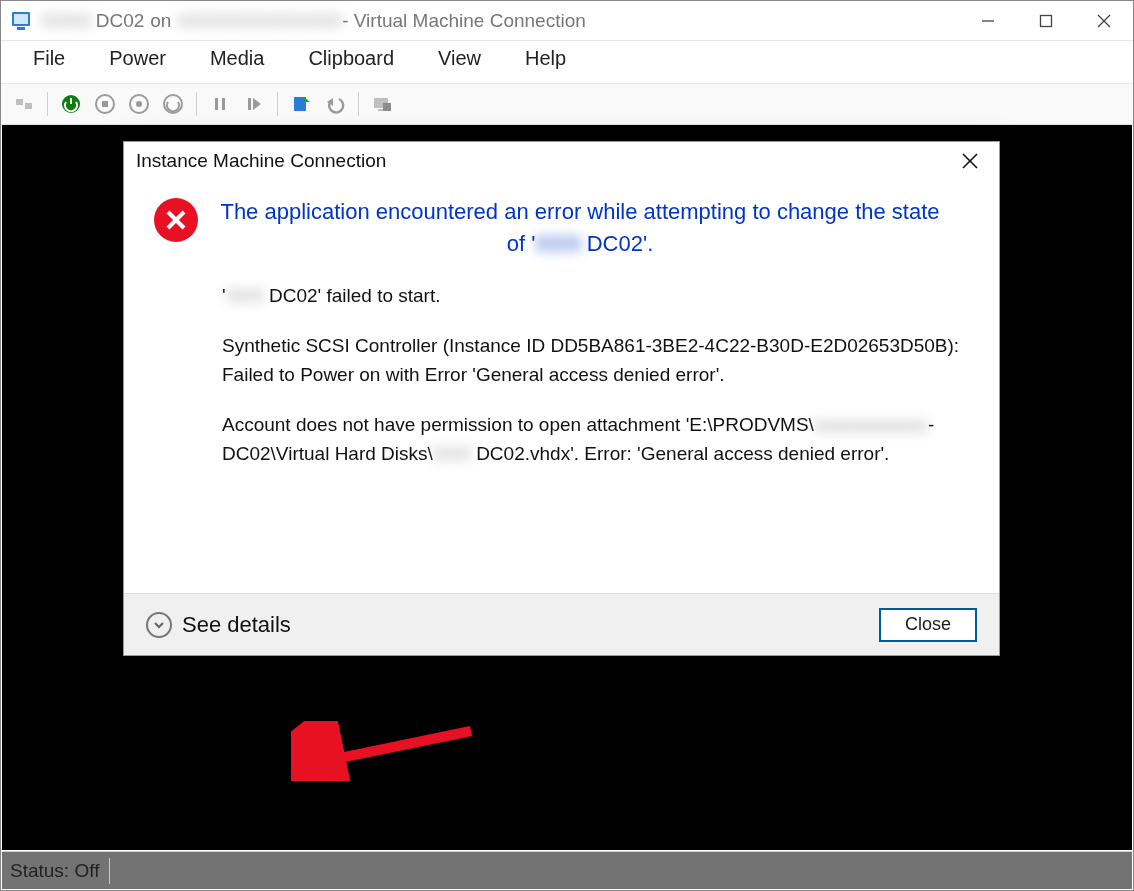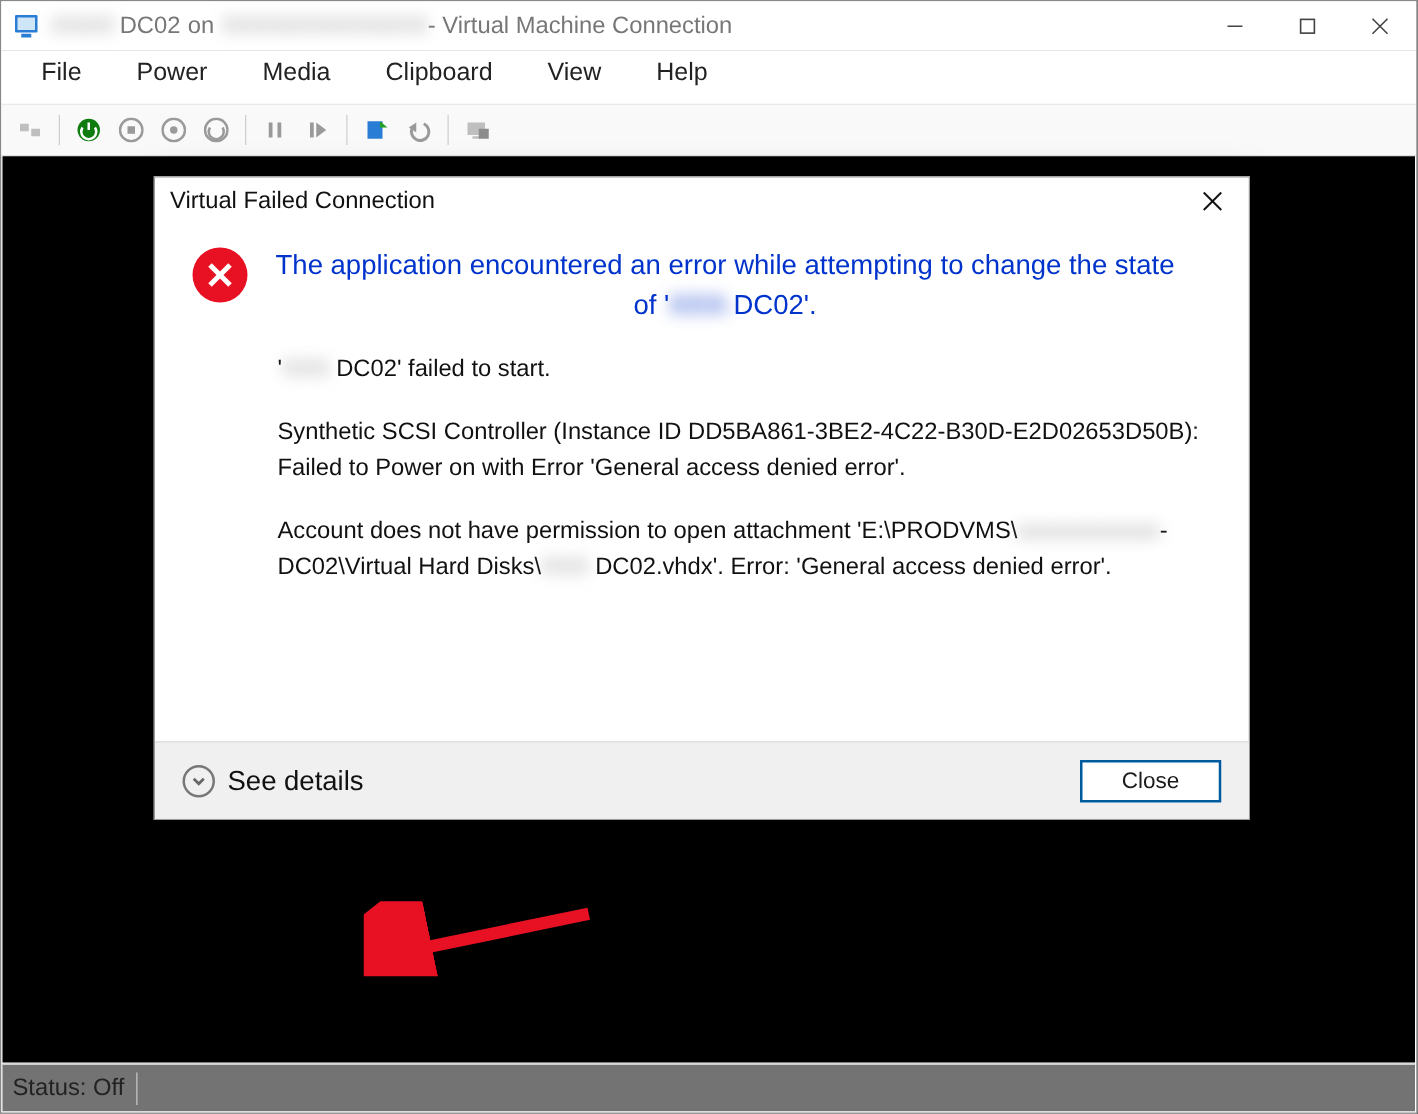--- a/index.html
+++ b/index.html
@@ -93,21 +93,21 @@
     height:62px; background:#f0f0f0; border-top:1px solid #dcdcdc;
     display:flex; align-items:center; padding:0 22px;
   }
   .see-details { display:flex; align-items:center; gap:10px; font-size:22px; color:#111; cursor:pointer; }
   .expand-icon {
     width:26px; height:26px; border-radius:50%; border:2px solid #777;
     display:flex; align-items:center; justify-content:center;
   }
   .expand-icon svg { width:12px; height:12px; stroke:#666; stroke-width:2.2; fill:none; }
   .close-btn {
-    margin-left:auto; width:113px; height:34px;
+    margin-left:auto; width:98px; height:34px;
     border:2px solid #005a9e; background:#fff; font-size:18px;
     display:flex; align-items:center; justify-content:center;
   }
 
   
   .arrow-annot { position:absolute; left:290px; top:720px; width:200px; height:60px; pointer-events:none; }
   .arrow-annot svg { width:200px; height:60px; }
 </style>
 </head>
 <body>
@@ -226,21 +226,21 @@
 
 <div class="viewport"></div>
 
 <div class="statusbar">
   <span>Status: Off</span>
   <span class="cellsep"></span>
 </div>
 
 <div class="dialog">
   <div class="dlg-titlebar">
-    <span>Virtual Failed Connection</span>
+    <span>Instance Machine Connection</span>
     <div class="dlg-close">
       <svg viewBox="0 0 16 16">
           <line x1="1" y1="1" x2="15" y2="15"></line>
           <line x1="15" y1="1" x2="1" y2="15"></line>
         </svg>
     </div>
   </div>
 
   <div class="dlg-body">
     <div class="dlg-headrow">

